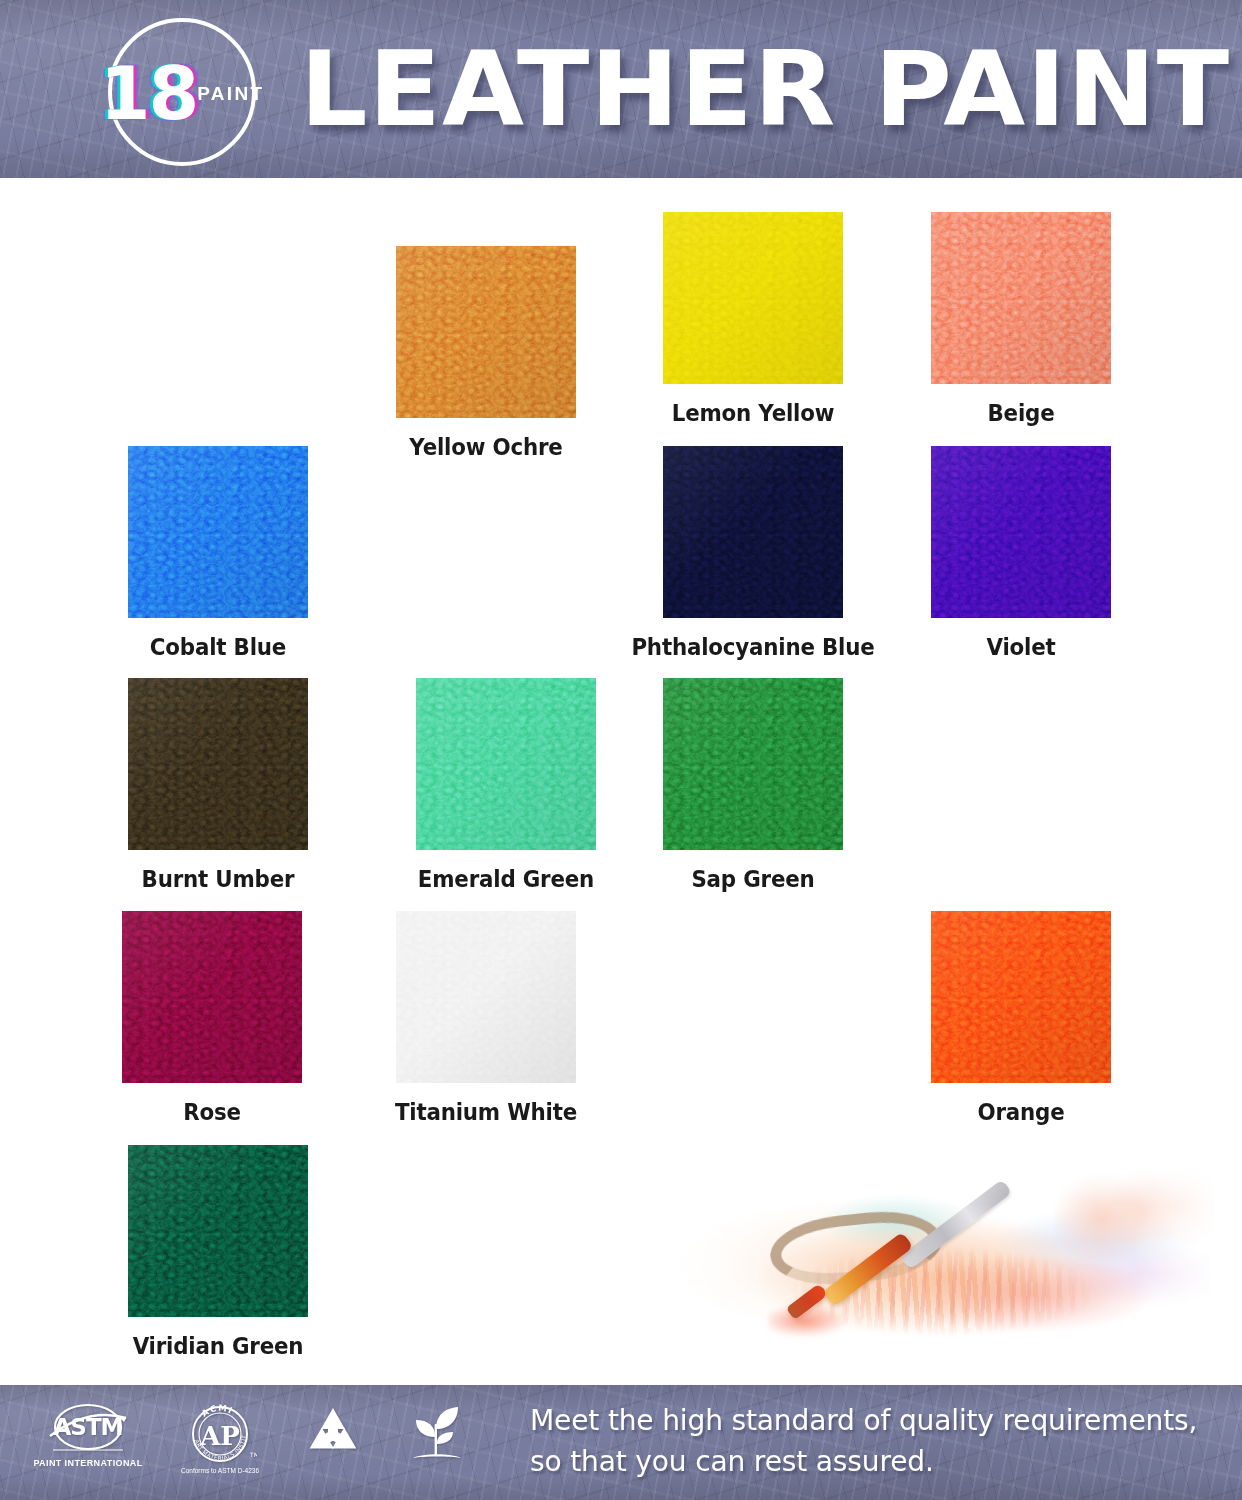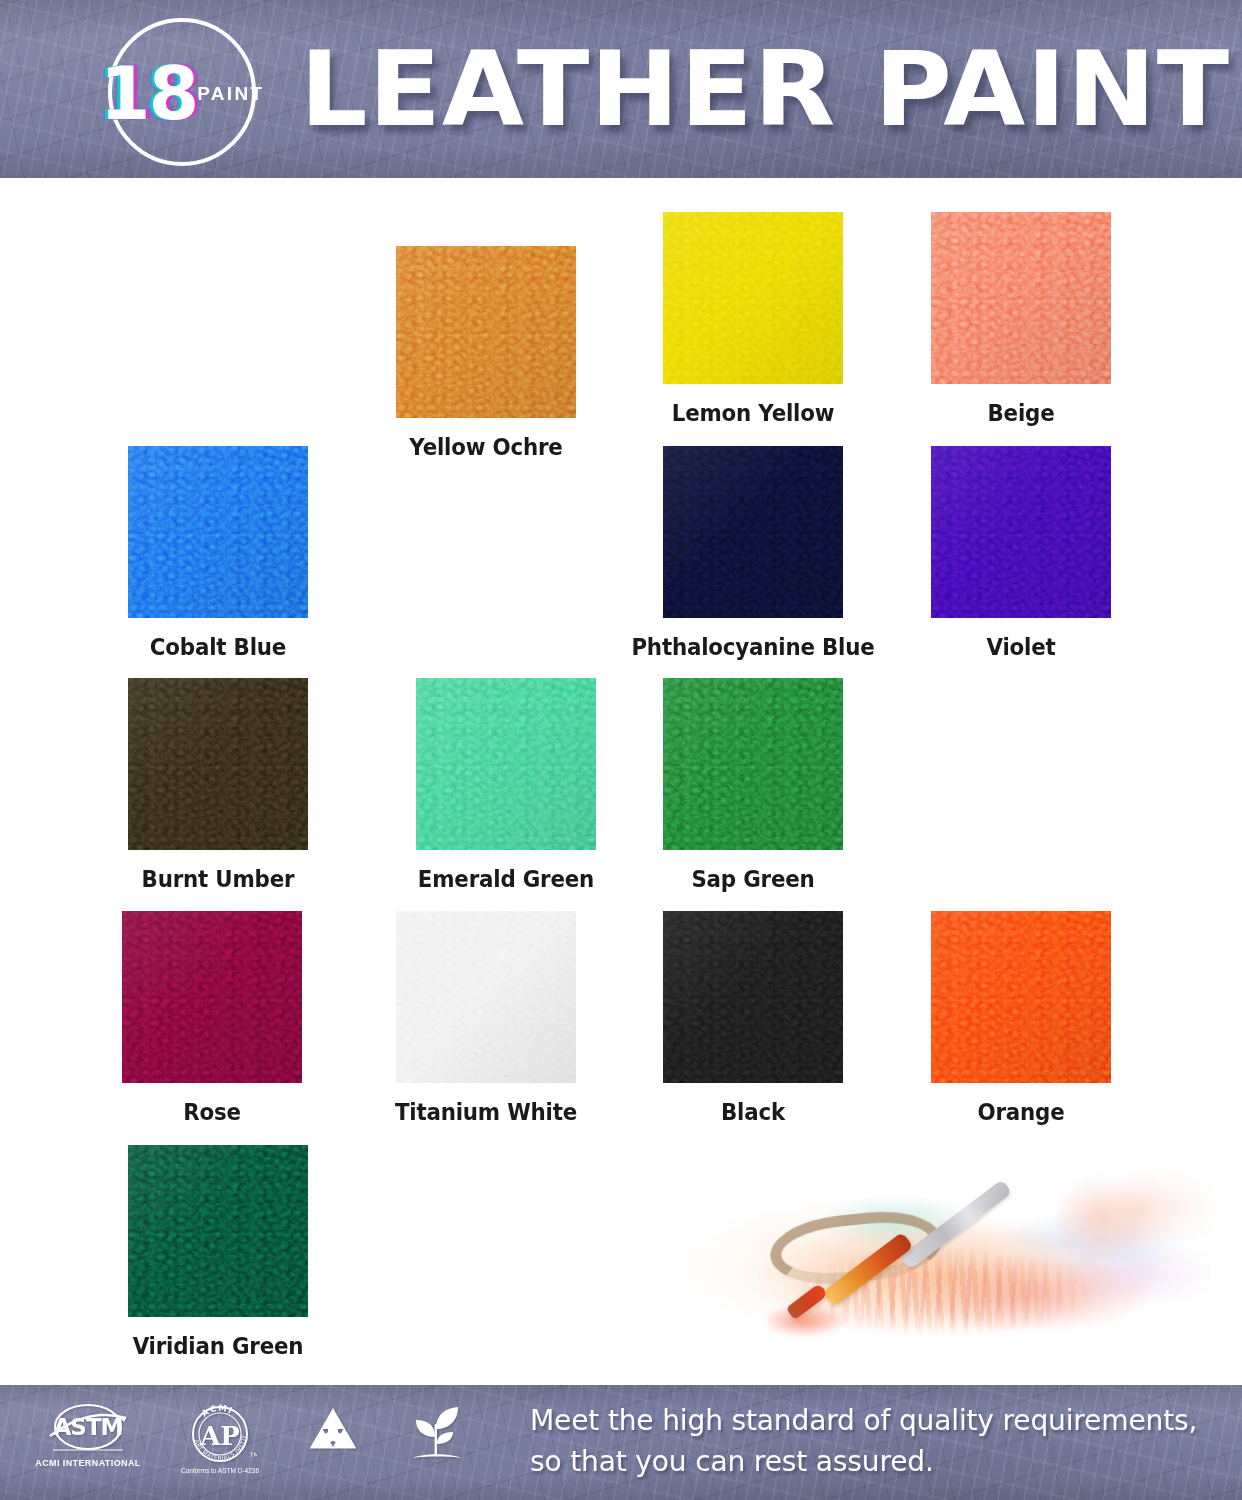--- a/index.html
+++ b/index.html
@@ -360,28 +360,20 @@
         <div class="label">Rose</div>
       </div>
       <div class="cell" style="left: 331px; top: 733px;">
         <div class="swatch" style="background-color: rgb(244, 244, 244);">
           <div class="grain"></div>
           <div class="grain2"></div>
           <div class="shade"></div>
         </div>
         <div class="label">Titanium White</div>
       </div>
-      <div class="cell" style="left: 598px; top: 733px;">
-        <div class="swatch" style="background-color: rgb(38, 38, 38);">
-          <div class="grain"></div>
-          <div class="grain2"></div>
-          <div class="shade"></div>
-        </div>
-        <div class="label">Black</div>
-      </div>
       <div class="cell" style="left: 866px; top: 733px;">
         <div class="swatch" style="background-color: rgb(251, 99, 25);">
           <div class="grain"></div>
           <div class="grain2"></div>
           <div class="shade"></div>
         </div>
         <div class="label">Orange</div>
       </div>
       <div class="cell" style="left: 63px; top: 967px;">
         <div class="swatch" style="background-color: rgb(10, 107, 75);">
@@ -411,21 +403,21 @@
   </div>
 
   <div class="cert" id="cert-astm">
     <svg width="86" height="52" viewBox="0 0 86 52">
       <ellipse cx="43" cy="24" rx="33" ry="22" fill="none" stroke="#fff" stroke-width="2.2"></ellipse>
       <text x="43" y="32" font-family="DejaVu Sans, sans-serif" font-size="23" font-weight="bold" fill="#fff" text-anchor="middle" letter-spacing="-1">ASTM</text>
       <path d="M5 33 Q43 4 81 15" fill="none" stroke="#fff" stroke-width="2.4"></path>
       <path d="M81 15 l-7 -1 l5 5 z" fill="#fff"></path>
       <line x1="8" y1="47" x2="78" y2="47" stroke="#fff" stroke-width="1.2"></line>
     </svg>
-    <div class="cert-cap">ACMI INTERNATIONAL</div>
+    <div class="cert-cap">PAINT INTERNATIONAL</div>
   </div>
 
   <div class="cert" id="cert-acmi">
     <svg width="74" height="62" viewBox="0 0 74 62">
       <circle cx="37" cy="31" r="27" fill="none" stroke="#fff" stroke-width="2"></circle>
       <circle cx="37" cy="31" r="21" fill="none" stroke="#fff" stroke-width="1.1"></circle>
       <text x="37" y="42" font-family="DejaVu Serif, serif" font-size="26" font-weight="bold" fill="#fff" text-anchor="middle">AP</text>
       <path id="acmiArcTop" d="M14 31 A23 23 0 0 1 60 31" fill="none"></path>
       <text font-family="DejaVu Sans, sans-serif" font-size="8.5" font-weight="bold" fill="#fff" letter-spacing="1.2">
         <textPath href="#acmiArcTop" startOffset="26%">ACMI</textPath>

